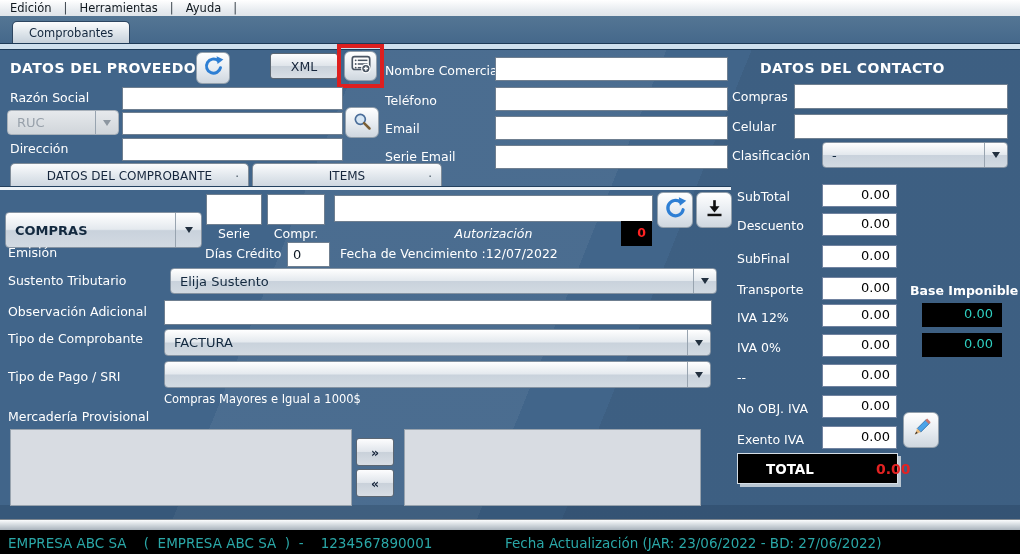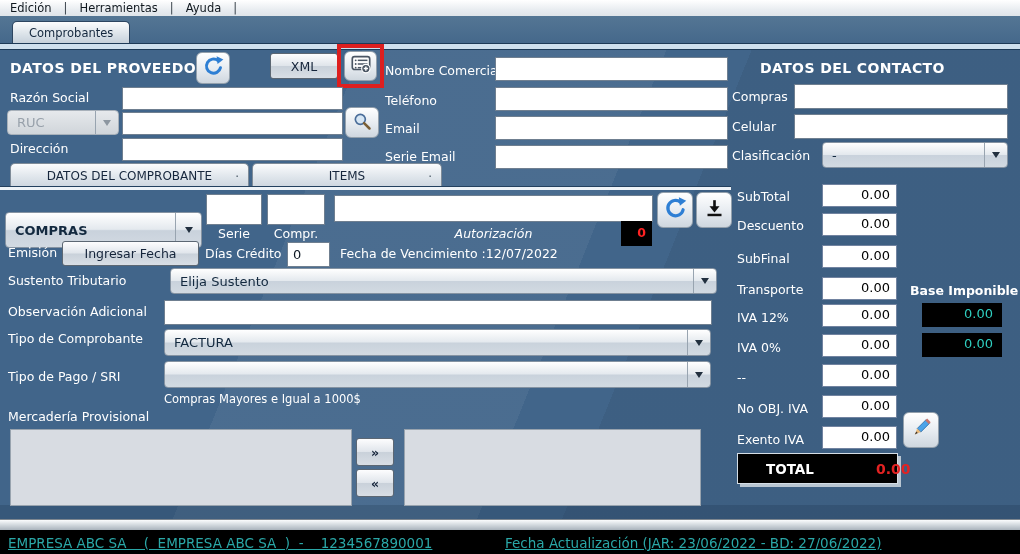--- a/index.html
+++ b/index.html
@@ -97,21 +97,21 @@
 
   #grip-strip {
     left: 0; top: 519px; width: 1020px; height: 11px;
     background: linear-gradient(#fbfcfd, #d6dce1 45%, #aab3bc);
     border-top: 1px solid #7d868f;
   }
   #statusbar {
     left: 0; top: 530px; width: 1020px; height: 24px; background: #000;
     color: #2aa7a7; font-size: 13.5px;
   }
-  #statusbar span { position: absolute; top: 5px; text-decoration: underline; white-space: pre; }
+  #statusbar span { position: absolute; top: 5px; white-space: pre; }
   .tab2 {
     display: flex; align-items: center; justify-content: center; position: absolute;
     background: linear-gradient(#fbfcfd, #e0e6ec 55%, #cdd6df);
     border: 1px solid #7e8b98; border-bottom: none; border-radius: 5px 5px 0 0;
     color: #16263c; font-size: 12px;
   }
   .tab2 .dot { position: absolute; right: 9px; top: 2px; color: #4a5865; }
 </style>
 </head>
 <body>
@@ -244,21 +244,20 @@
     <span>
       <svg viewBox="0 0 24 24" width="21" height="21">
           <path d="M12 2.5v9.5" stroke="#111" stroke-width="3"></path>
           <path d="M6.3 9.5 L12 16.5 L17.7 9.5 Z" fill="#111"></path>
           <rect x="4" y="18" width="16" height="2.8" fill="#111"></rect>
         </svg>
     </span>
   </div>
 
   <div class="abs lbl" style="left:8px;top:245px;">Emisión</div>
-  <div class="abs btn" style="left:62px;top:241px;width:137px;height:25px;">Ingresar Fecha</div>
   <div class="abs lbl" style="left:205px;top:246px;">Días Crédito</div>
   <input class="abs txt" style="left: 287px; top: 242px; width: 43px; height: 25px;" value="0">
   <div class="abs lbl" style="left:340px;top:246px;">Fecha de Vencimiento :12/07/2022</div>
 
   <div class="abs lbl" style="left:8px;top:273px;">Sustento Tributario</div>
   <div class="abs combo" style="left:164px;top:268px;width:547px;height:26px;margin-left:6px;">
     <span class="ct">Elija Sustento</span>
     <span class="ca">
         <span class="tri"></span>
       </span>

